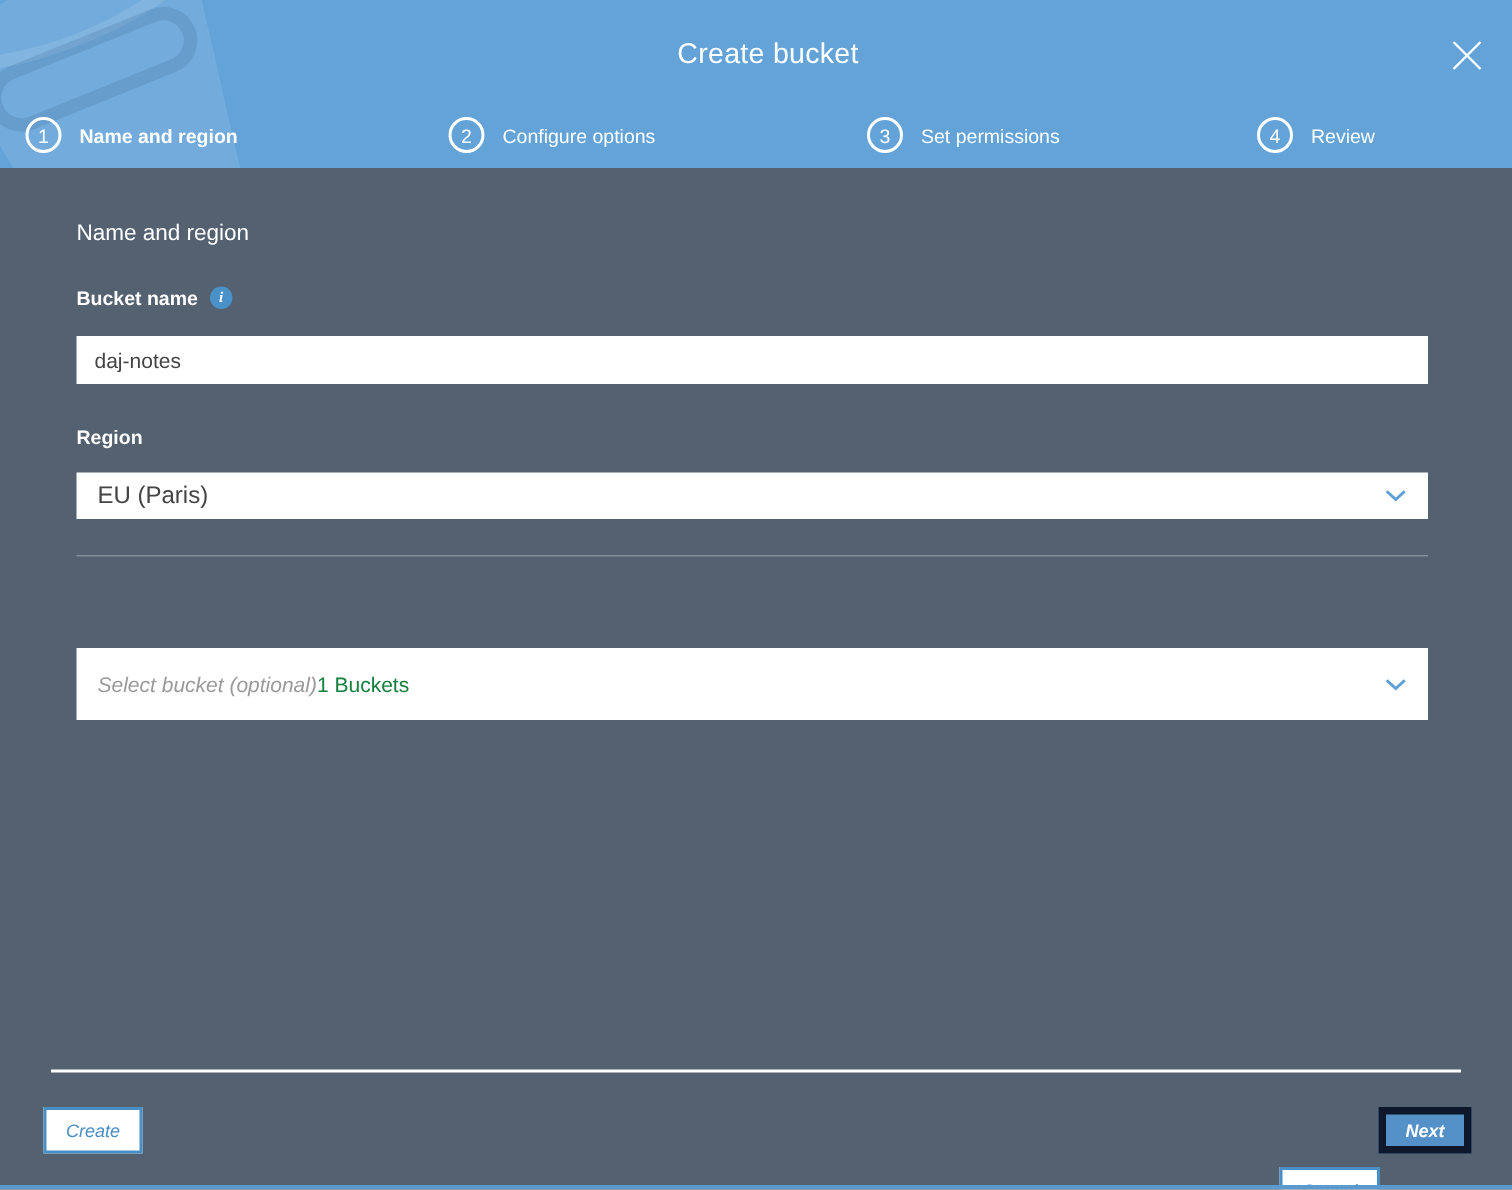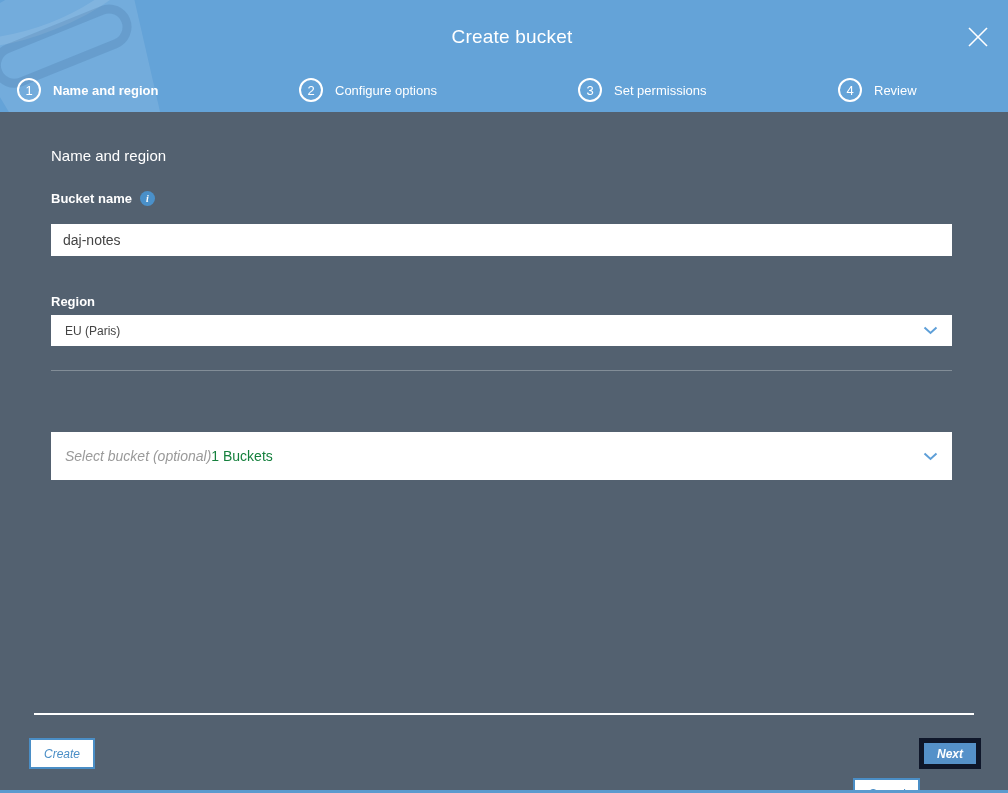--- a/index.html
+++ b/index.html
@@ -89,21 +89,21 @@
     position: absolute;
     left: 51px;
     color: #ffffff;
     font-size: 13px;
     font-weight: bold;
     display: flex;
     align-items: center;
     gap: 8px;
   }
   .label-bucket-name { top: 191px; }
-  .label-region { top: 294px; }
+  .label-region { top: 284px; }
 
   .info-icon {
     width: 15px; height: 15px;
     background: #4a90c9;
     border-radius: 50%;
     color: #ffffff;
     font-size: 10px;
     font-weight: bold;
     font-family: "Liberation Serif", serif;
     font-style: italic;
@@ -133,21 +133,21 @@
     left: 51px;
     width: 901px;
     background: #ffffff;
     display: flex;
     align-items: center;
     padding: 0 14px;
     cursor: pointer;
   }
   .select-region { top: 315px; height: 31px; }
   .select-bucket { top: 432px; height: 48px; }
-  .select-value { font-size: 12px; color: #444444; }
+  .select-value { font-size: 16px; color: #444444; }
   .select-placeholder { font-size: 14px; color: #9a9a9a; font-style: italic; }
   .select-suffix { font-size: 14px; color: #15803d; font-style: normal; text-align: right; }
   .select-chevron { margin-left: auto; display: flex; align-items: center; }
 
   .mid-divider {
     position: absolute;
     top: 370px;
     left: 51px;
     right: 56px;
     height: 1px;

